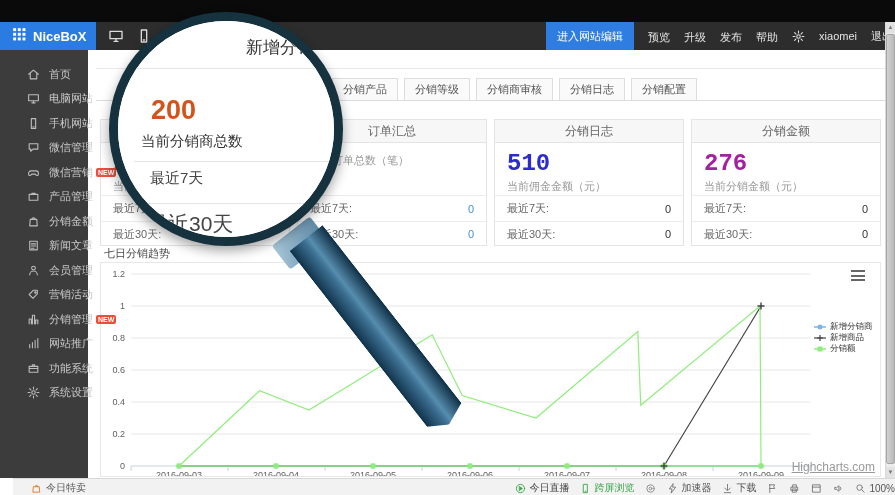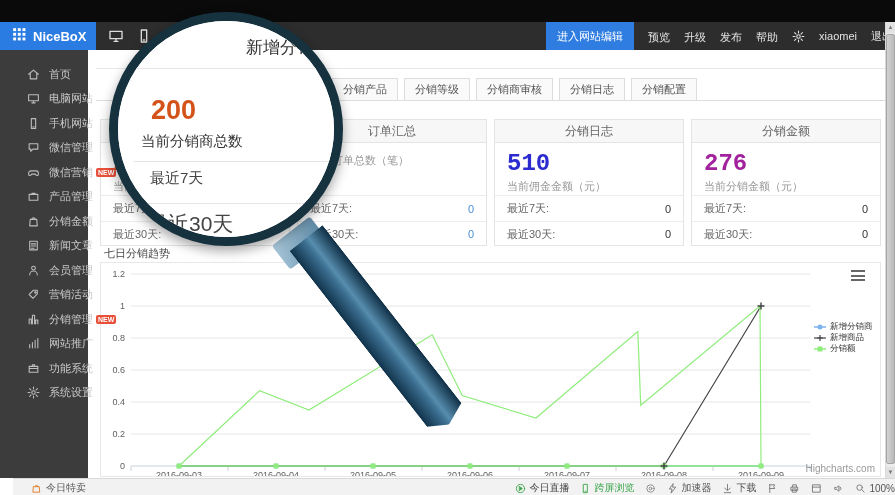--- a/index.html
+++ b/index.html
@@ -46,21 +46,21 @@
   .card-row + .card-row { border-top:1px solid #ececec; }
 
   
   #chart-title { left:104px; top:246px; font-size:11px; color:#4a4a4a; z-index:2; }
   #chart-panel { left:100px; top:262px; width:781px; height:215px; border:1px solid #e8e8e8; background:#fff; z-index:2; }
   #chart-svg-holder { position:absolute; inset:0; }
   #legend { position:absolute; left:713px; top:58px; font-size:8.5px; color:#333; }
   .lg-item { display:flex; align-items:center; gap:4px; height:11px; cursor:pointer; white-space:nowrap; }
   #hamburger { position:absolute; left:750px; top:7px; width:14px; height:11px; display:flex; flex-direction:column; justify-content:space-between; cursor:pointer; }
   #hamburger span { height:2px; background:#666; }
-  #hc-credit { position:absolute; right:5px; bottom:2px; font-size:10px; color:#999; }
+  #hc-credit { position:absolute; right:5px; bottom:2px; font-size:12px; color:#999;text-decoration:underline; }
 
   
   #statusbar { left:0; top:478px; width:890px; height:17px; background:#f2f2f2; border-top:1px solid #d8d8d8; z-index:8; display:flex; align-items:flex-end; font-size:10px; color:#555;margin-left:13px; }
   #status-left { display:flex; align-items:center; gap:4px; margin-left:18px; }
   #status-left svg { width:11px; height:11px; color:#e07b26; }
   #status-right { margin-left:auto; display:flex; align-items:center; gap:11px; margin-right:8px; }
   .st-item { display:flex; align-items:center; gap:3px; white-space:nowrap; cursor:pointer; }
   .st-item svg { width:11px; height:11px; }
 
   

